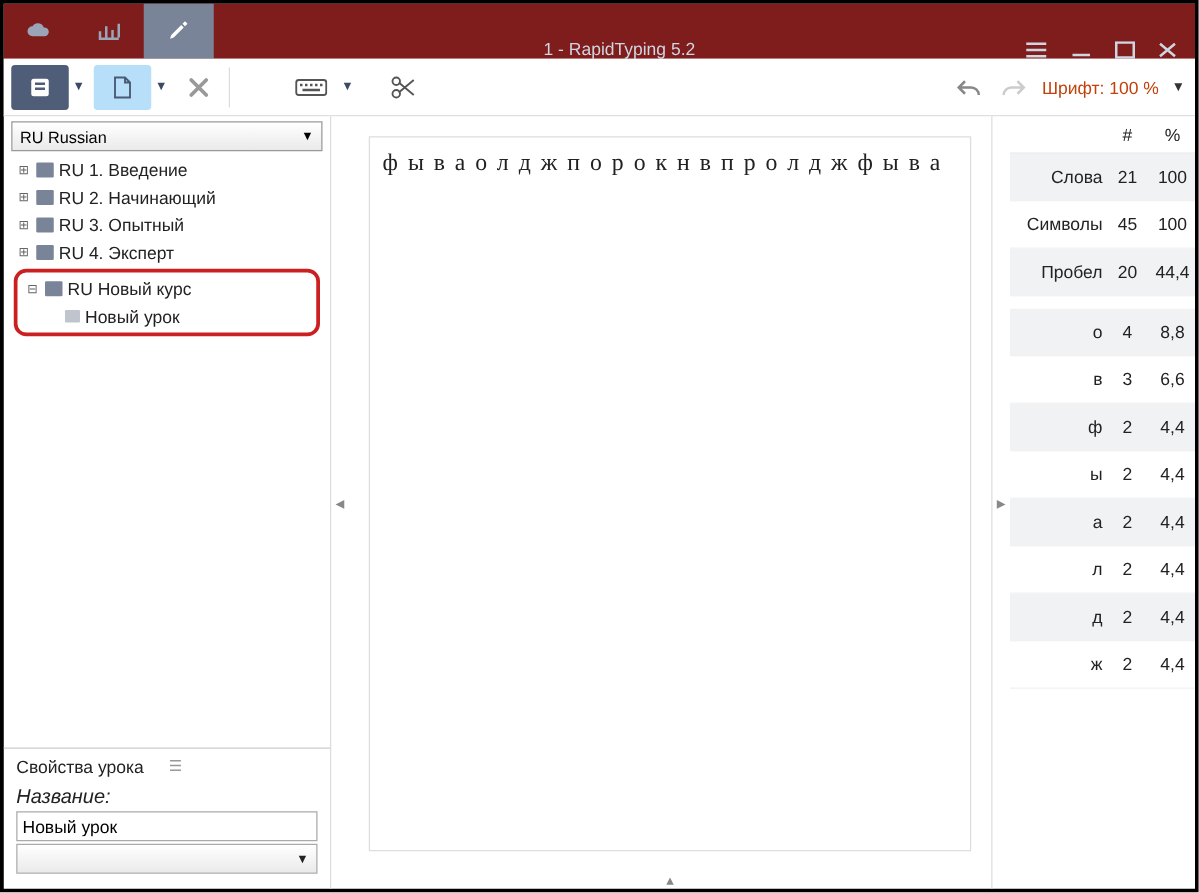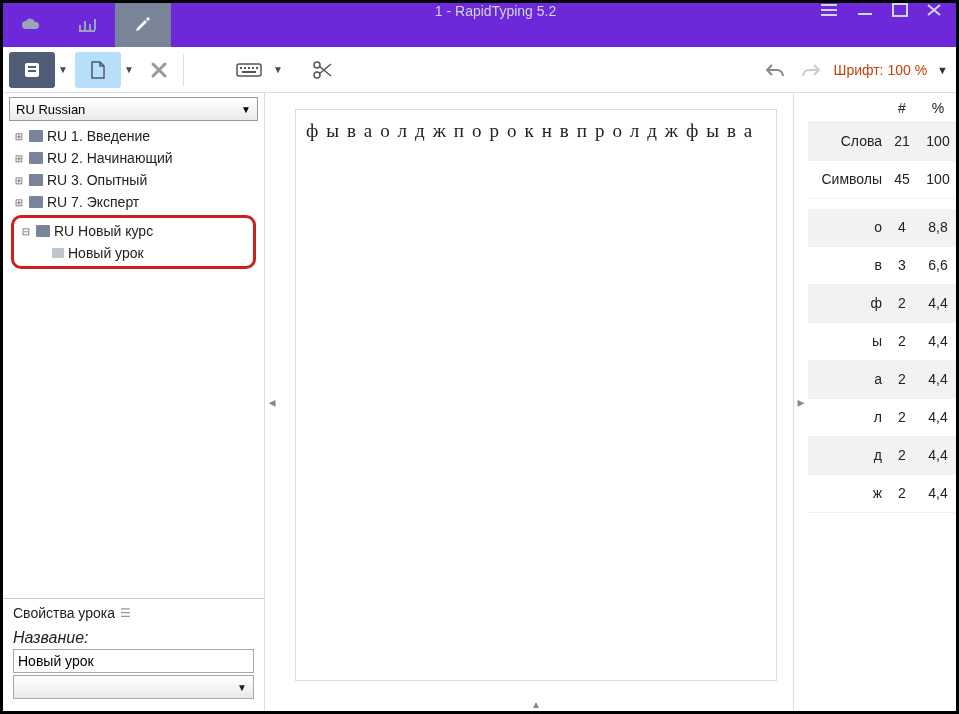--- a/index.html
+++ b/index.html
@@ -1,18 +1,18 @@
 <!DOCTYPE html>
 <html><head>
 <meta charset="utf-8">
 <style>
 *{box-sizing:border-box;margin:0;padding:0;font-family:"Segoe UI",Arial,sans-serif;}
 body{background:#fff;}
 .window{width:959px;height:714px;border:3px solid #000;display:flex;flex-direction:column;background:#fff;position:relative;}
-.titlebar{height:44px;background:#6d28d9;display:flex;align-items:flex-start;color:#c8d0dc;font-size:14px;}
+.titlebar{height:44px;background:#7f1d1d;display:flex;align-items:flex-end;color:#c8d0dc;font-size:14px;}
 .tb-left{display:flex;align-items:center;height:100%;}
 .tb-tab{width:56px;height:100%;display:flex;align-items:center;justify-content:center;color:#9aa5b8;}
 .tb-tab.active{background:#7a8499;color:#fff;}
 .tb-title{flex:1;text-align:center;font-size:14px;color:#cfd6e2;}
 .tb-controls{display:flex;align-items:center;gap:18px;padding-right:14px;}
 .tb-controls span{color:#cfd6e2;font-size:18px;cursor:default;}
 .tb-controls svg{display:block;}
 
 .toolbar{height:46px;background:#fff;display:flex;align-items:center;border-bottom:1px solid #e0e0e0;}
 .tool-group{display:flex;align-items:center;height:100%;}
@@ -35,21 +35,21 @@
 .lang-select{height:24px;margin:4px 6px 2px 6px;border:1px solid #999;background:linear-gradient(#fff,#eaeaea);display:flex;align-items:center;justify-content:space-between;padding:0 6px;font-size:13px;}
 .tree{flex:1;padding:2px 4px;overflow:hidden;font-size:14px;color:#222;}
 .tree-node{display:flex;align-items:center;height:22px;padding-left:6px;gap:4px;}
 .tree-exp{width:12px;font-size:10px;color:#666;text-align:center;}
 .tree-ico{width:14px;height:12px;background:#7a8499;border-radius:1px;}
 .tree-ico.leaf{background:#c0c4cc;width:12px;height:10px;}
 .tree-label{white-space:nowrap;}
 .tree-child{padding-left:38px;}
 .highlight-box{border:3px solid #cc2020;border-radius:10px;margin:2px 4px;padding:2px 0;}
 .props{border-top:1px solid #ccc;padding:6px 10px 12px 10px;font-size:14px;color:#222;}
-.props-title{display:flex;align-items:center;gap:5px;margin-bottom:8px;}
+.props-title{display:flex;align-items:center;gap:20px;margin-bottom:8px;}
 .props-title .lines{color:#999;font-size:12px;}
 .props-label{font-size:16px;margin:6px 0 2px 0;font-style:italic;}
 .props-input{width:100%;height:24px;border:1px solid #aaa;padding:0 4px;font-size:14px;background:#fff;}
 .props-select{width:100%;height:24px;border:1px solid #aaa;background:linear-gradient(#fff,#eaeaea);display:flex;align-items:center;justify-content:space-between;padding:0 6px;font-size:13px;margin-top:2px;}
 
 .splitter{width:14px;display:flex;align-items:center;justify-content:center;color:#888;font-size:14px;}
 .splitter .tri{line-height:1;}
 
 .center-pane{flex:1;display:flex;flex-direction:column;border-right:1px solid #ddd;}
 .text-area{flex:1;padding:6px 10px;font-family:"Times New Roman",serif;font-size:19px;letter-spacing:8px;line-height:1.6;color:#222;border:1px solid #ddd;margin:16px;word-break:break-all;}
@@ -193,21 +193,21 @@
             <span class="tree-label">RU 2. Начинающий</span>
           </div>
         <div class="tree-node">
             <span class="tree-exp">⊞</span>
             <span class="tree-ico"></span>
             <span class="tree-label">RU 3. Опытный</span>
           </div>
         <div class="tree-node">
             <span class="tree-exp">⊞</span>
             <span class="tree-ico"></span>
-            <span class="tree-label">RU 7. Эксперт</span>
+            <span class="tree-label">RU 4. Эксперт</span>
           </div>
         <div class="highlight-box">
           <div class="tree-node">
               <span class="tree-exp">⊟</span>
               <span class="tree-ico"></span>
               <span class="tree-label">RU Новый курс</span>
             </div>
           <div class="tree-node tree-child">
               <span class="tree-ico leaf"></span>
               <span class="tree-label">Новый урок</span>
@@ -253,20 +253,25 @@
           <div class="stats-row alt">
             <div class="sr-name">Слова</div>
             <div class="sr-n">21</div>
             <div class="sr-p">100</div>
           </div>
           <div class="stats-row">
             <div class="sr-name">Символы</div>
             <div class="sr-n">45</div>
             <div class="sr-p">100</div>
           </div>
+          <div class="stats-row alt">
+            <div class="sr-name">Пробел</div>
+            <div class="sr-n">20</div>
+            <div class="sr-p">44,4</div>
+          </div>
           <div style="height: 10px;"></div>
           <div class="stats-row alt">
             <div class="sr-name">о</div>
             <div class="sr-n">4</div>
             <div class="sr-p">8,8</div>
           </div>
           <div class="stats-row">
             <div class="sr-name">в</div>
             <div class="sr-n">3</div>
             <div class="sr-p">6,6</div>

